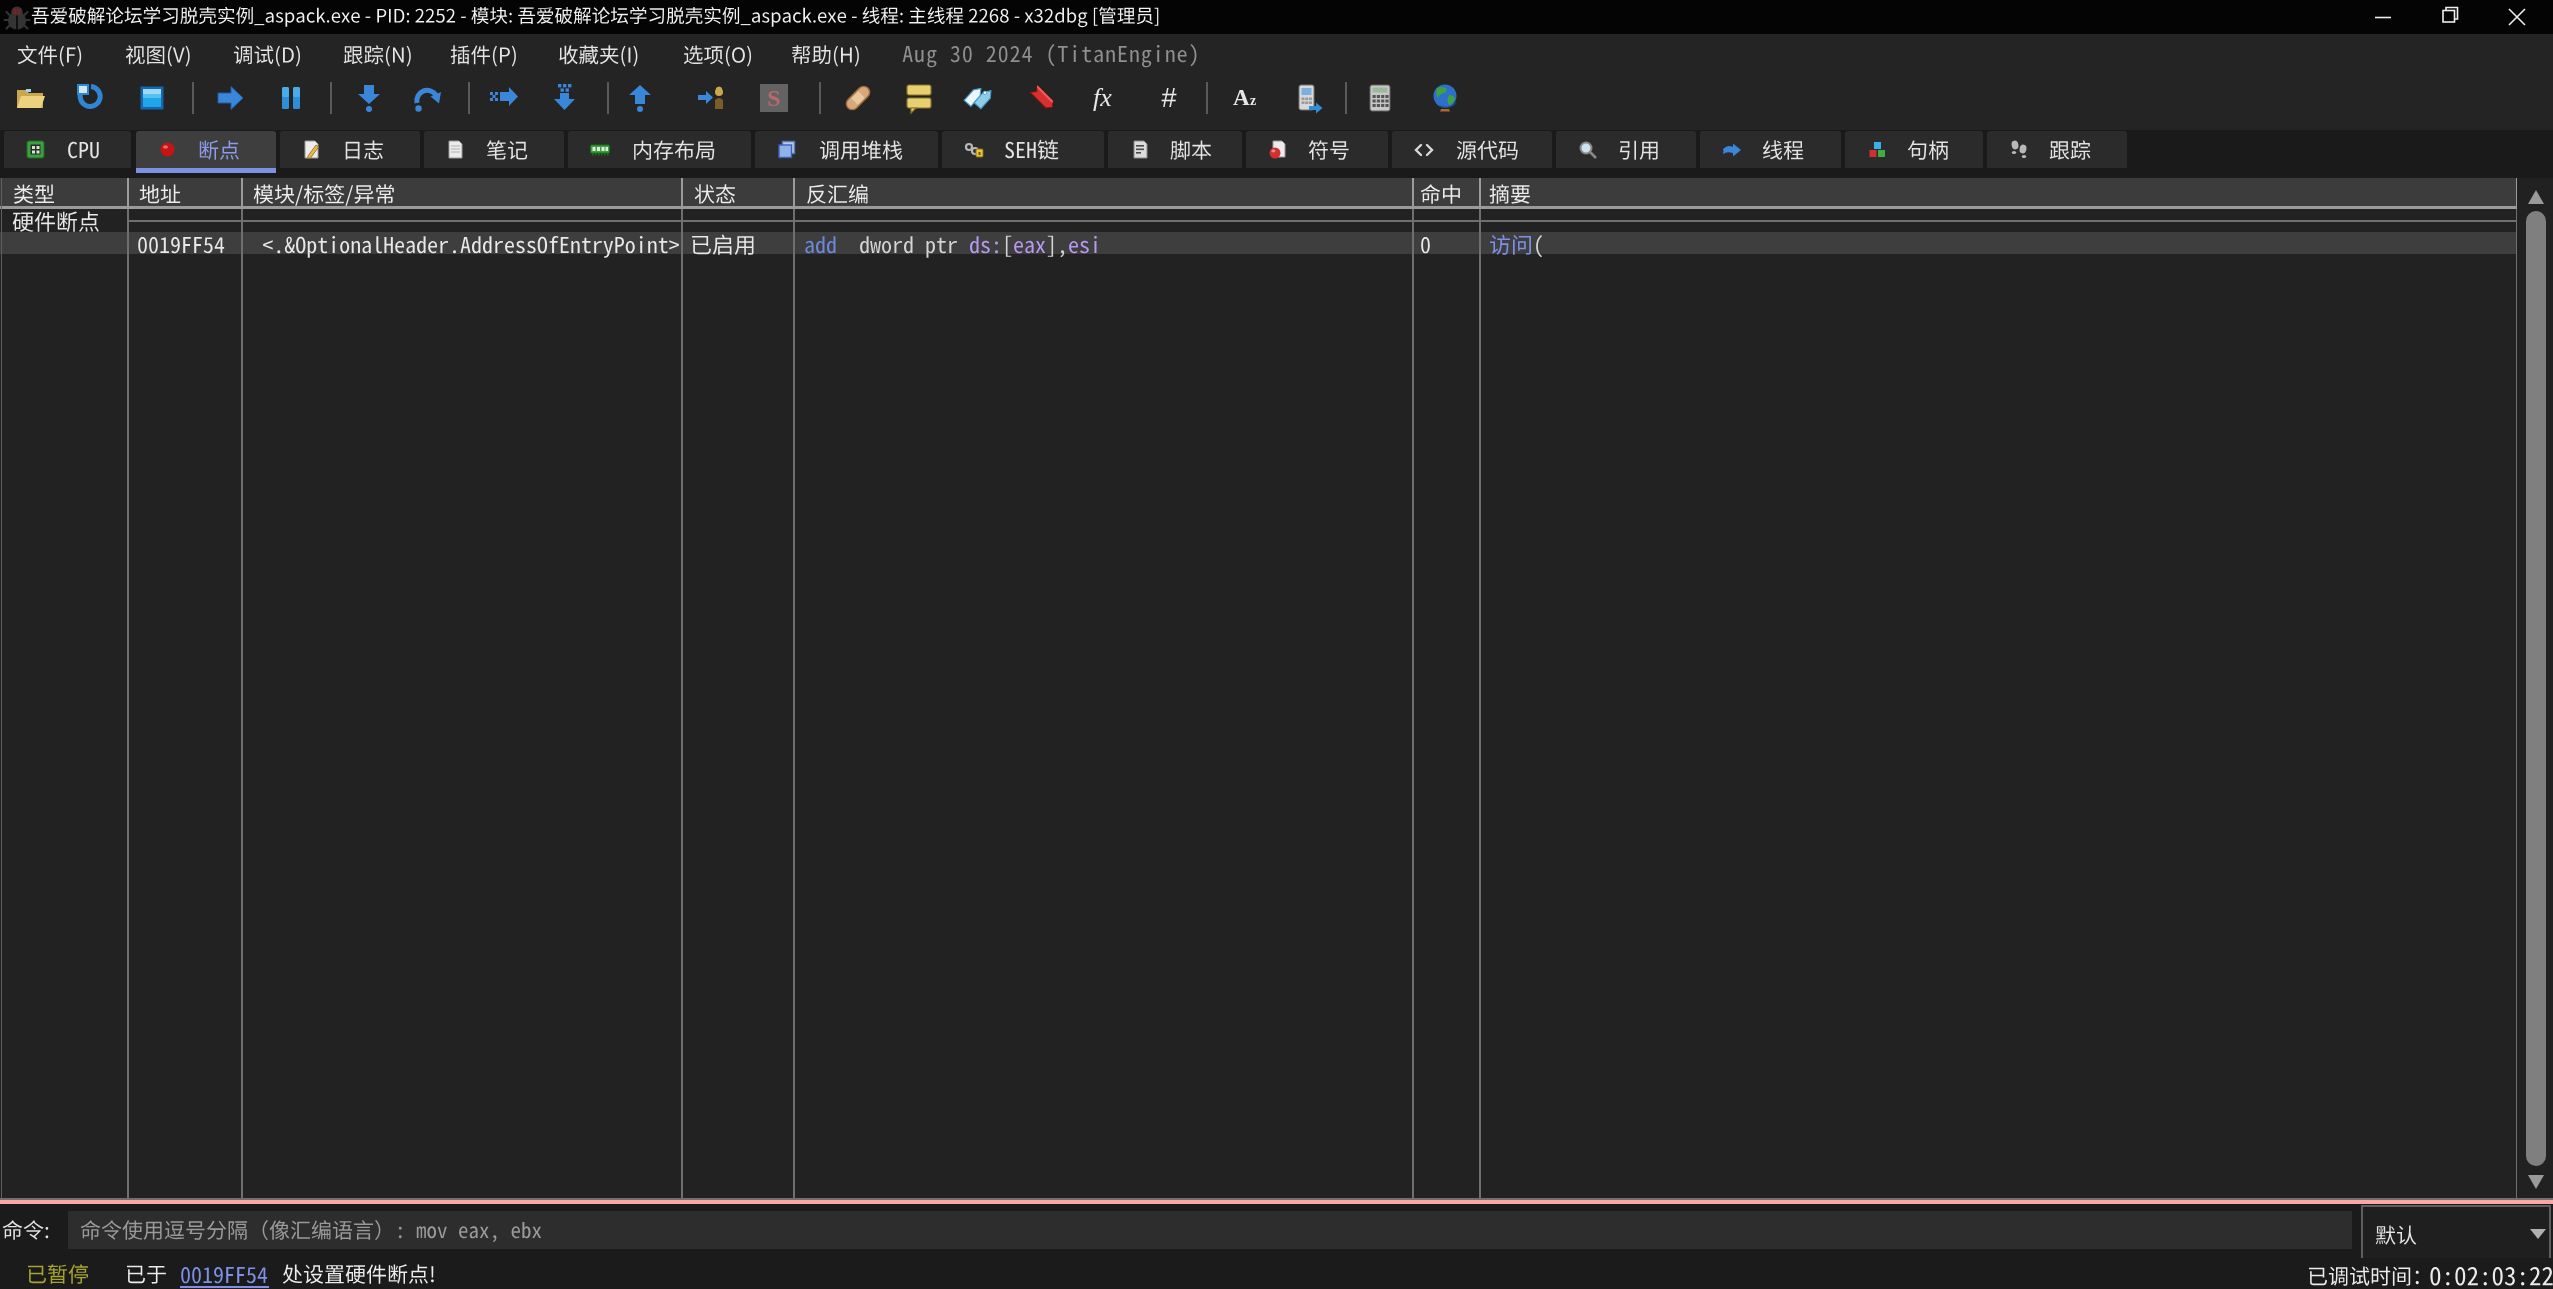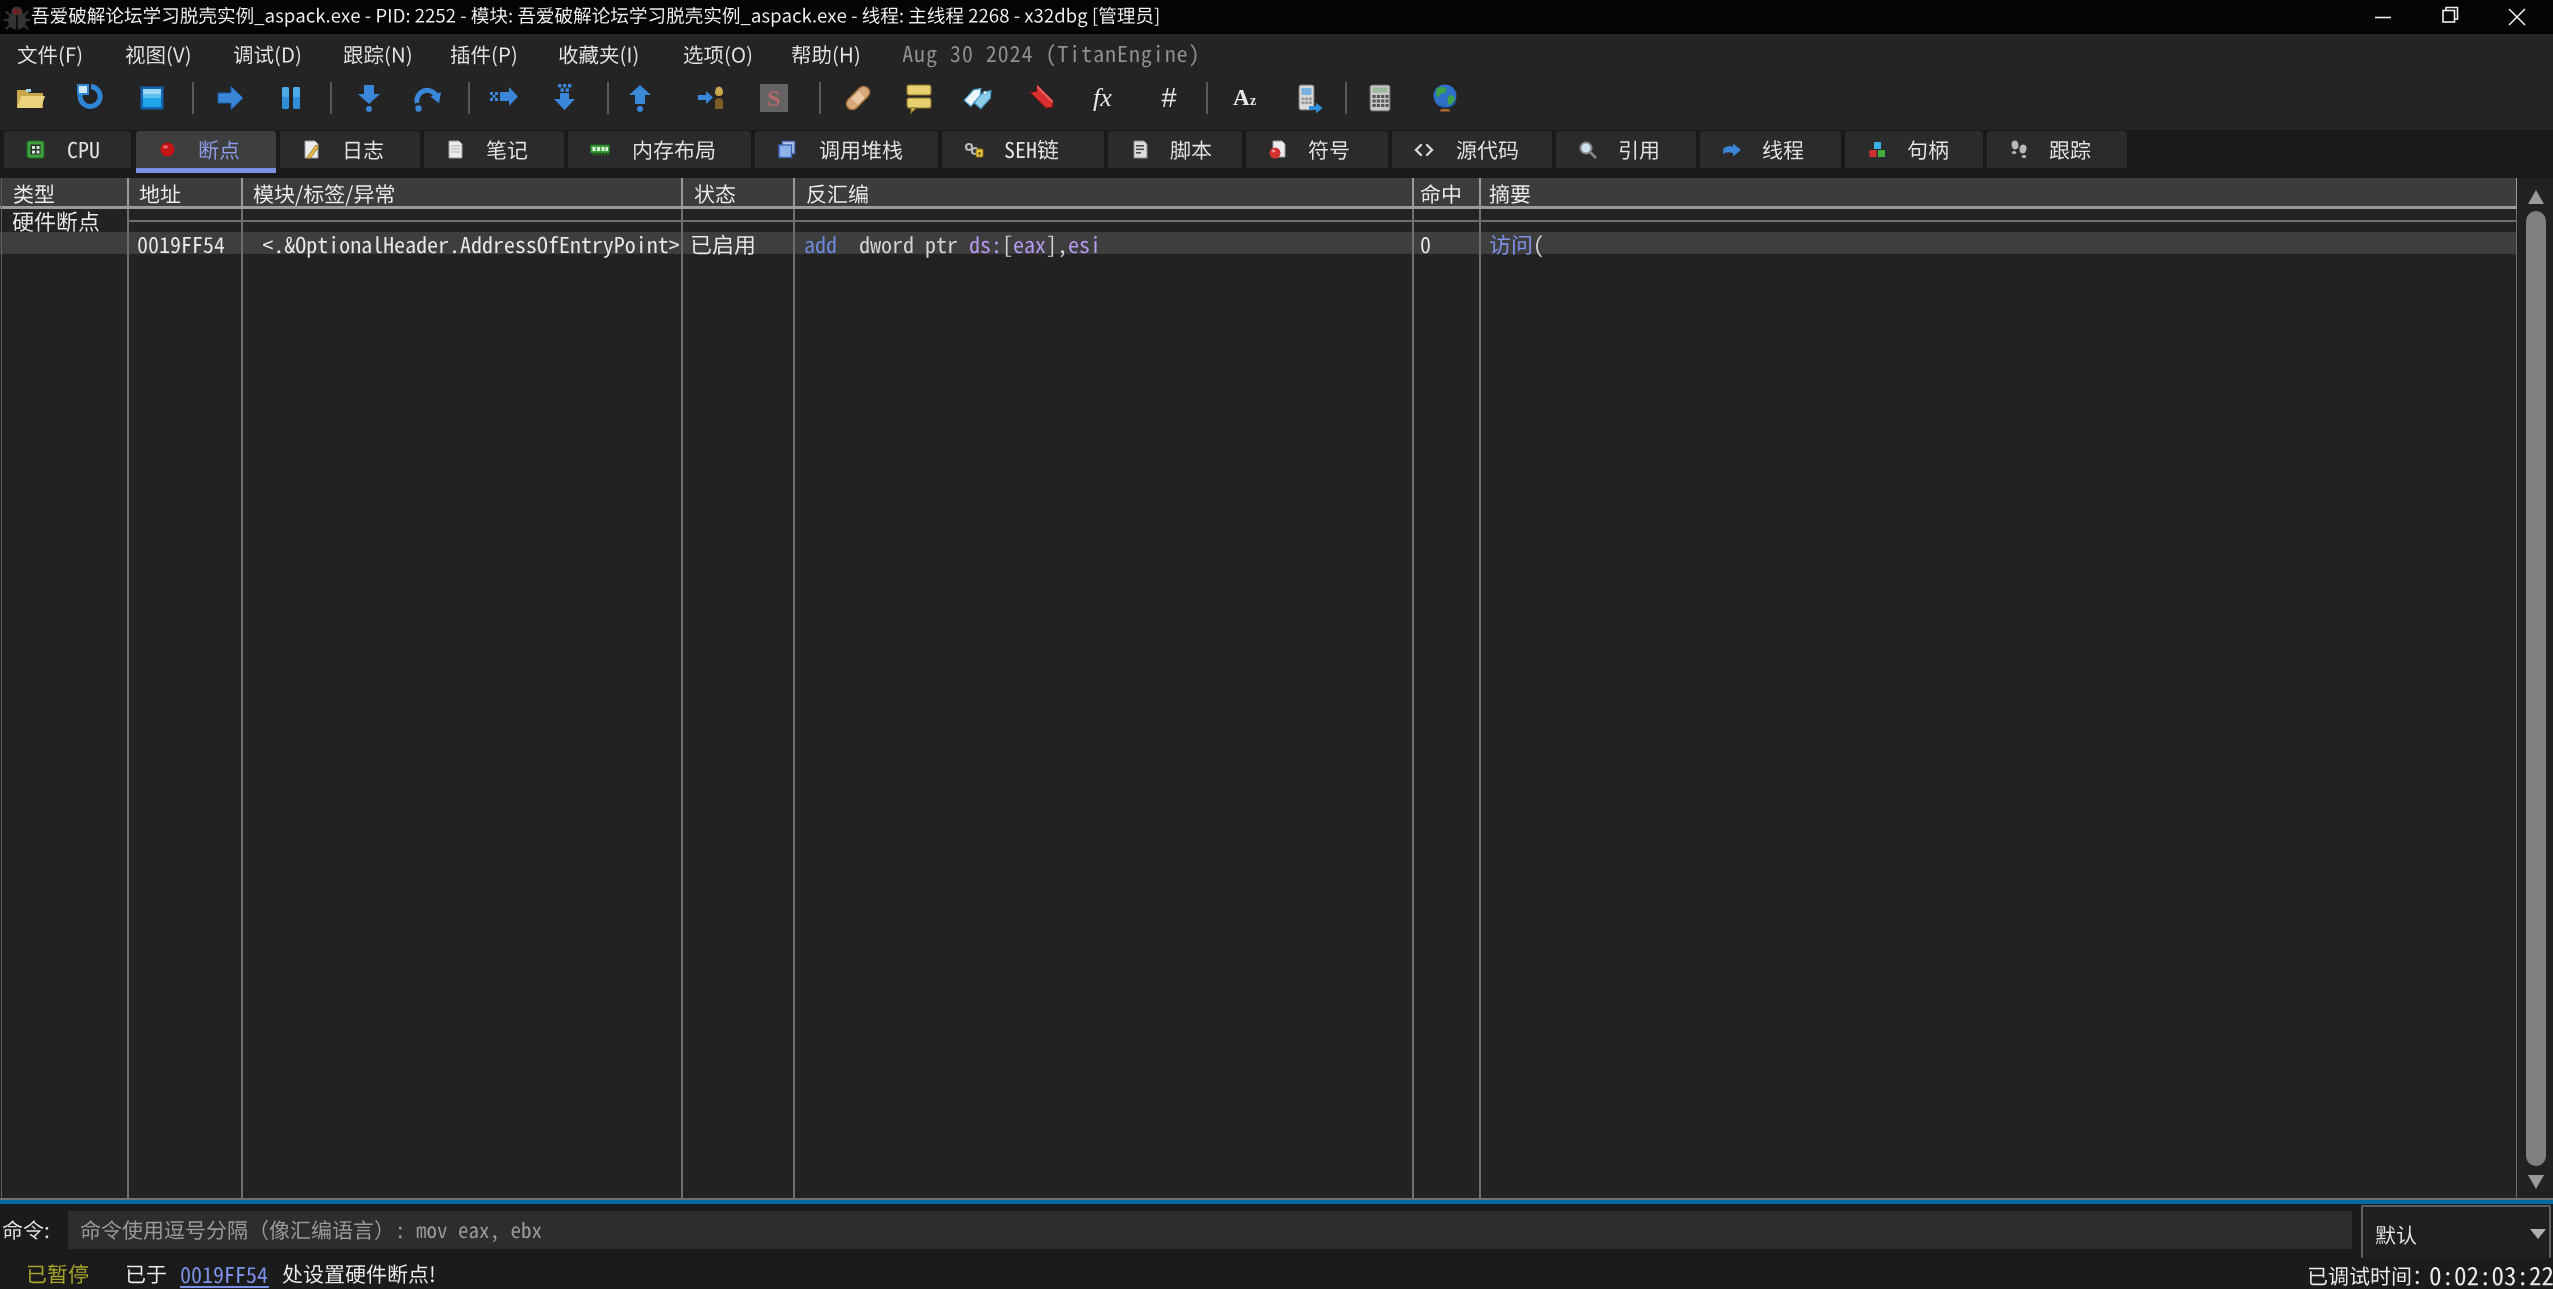--- a/index.html
+++ b/index.html
@@ -1,14 +1,14 @@
 <!DOCTYPE html>
 <html><head><meta charset="utf-8"><style>
 html,body{margin:0;padding:0;background:#000;}
-#root{position:relative;width:2553px;height:1289px;background:#0369a1;overflow:hidden;
+#root{position:relative;width:2553px;height:1289px;background:#fca5a5;overflow:hidden;
   font-family:"Liberation Sans",sans-serif;}
 #root *{box-sizing:border-box;}
 .a{position:absolute;}
 svg.t{position:absolute;overflow:visible;}
 svg.i{position:absolute;overflow:visible;}
 </style></head><body>
 <div id="root">
 <div class="a" style="left:0px;top:0px;width:2553px;height:34px;background:#040404;"></div>
 <svg class="i" style="left:3px;top:4px" width="28" height="27" viewBox="0 0 28 27">
 <g stroke="#343434" stroke-width="2.2" stroke-linecap="round" fill="none">

